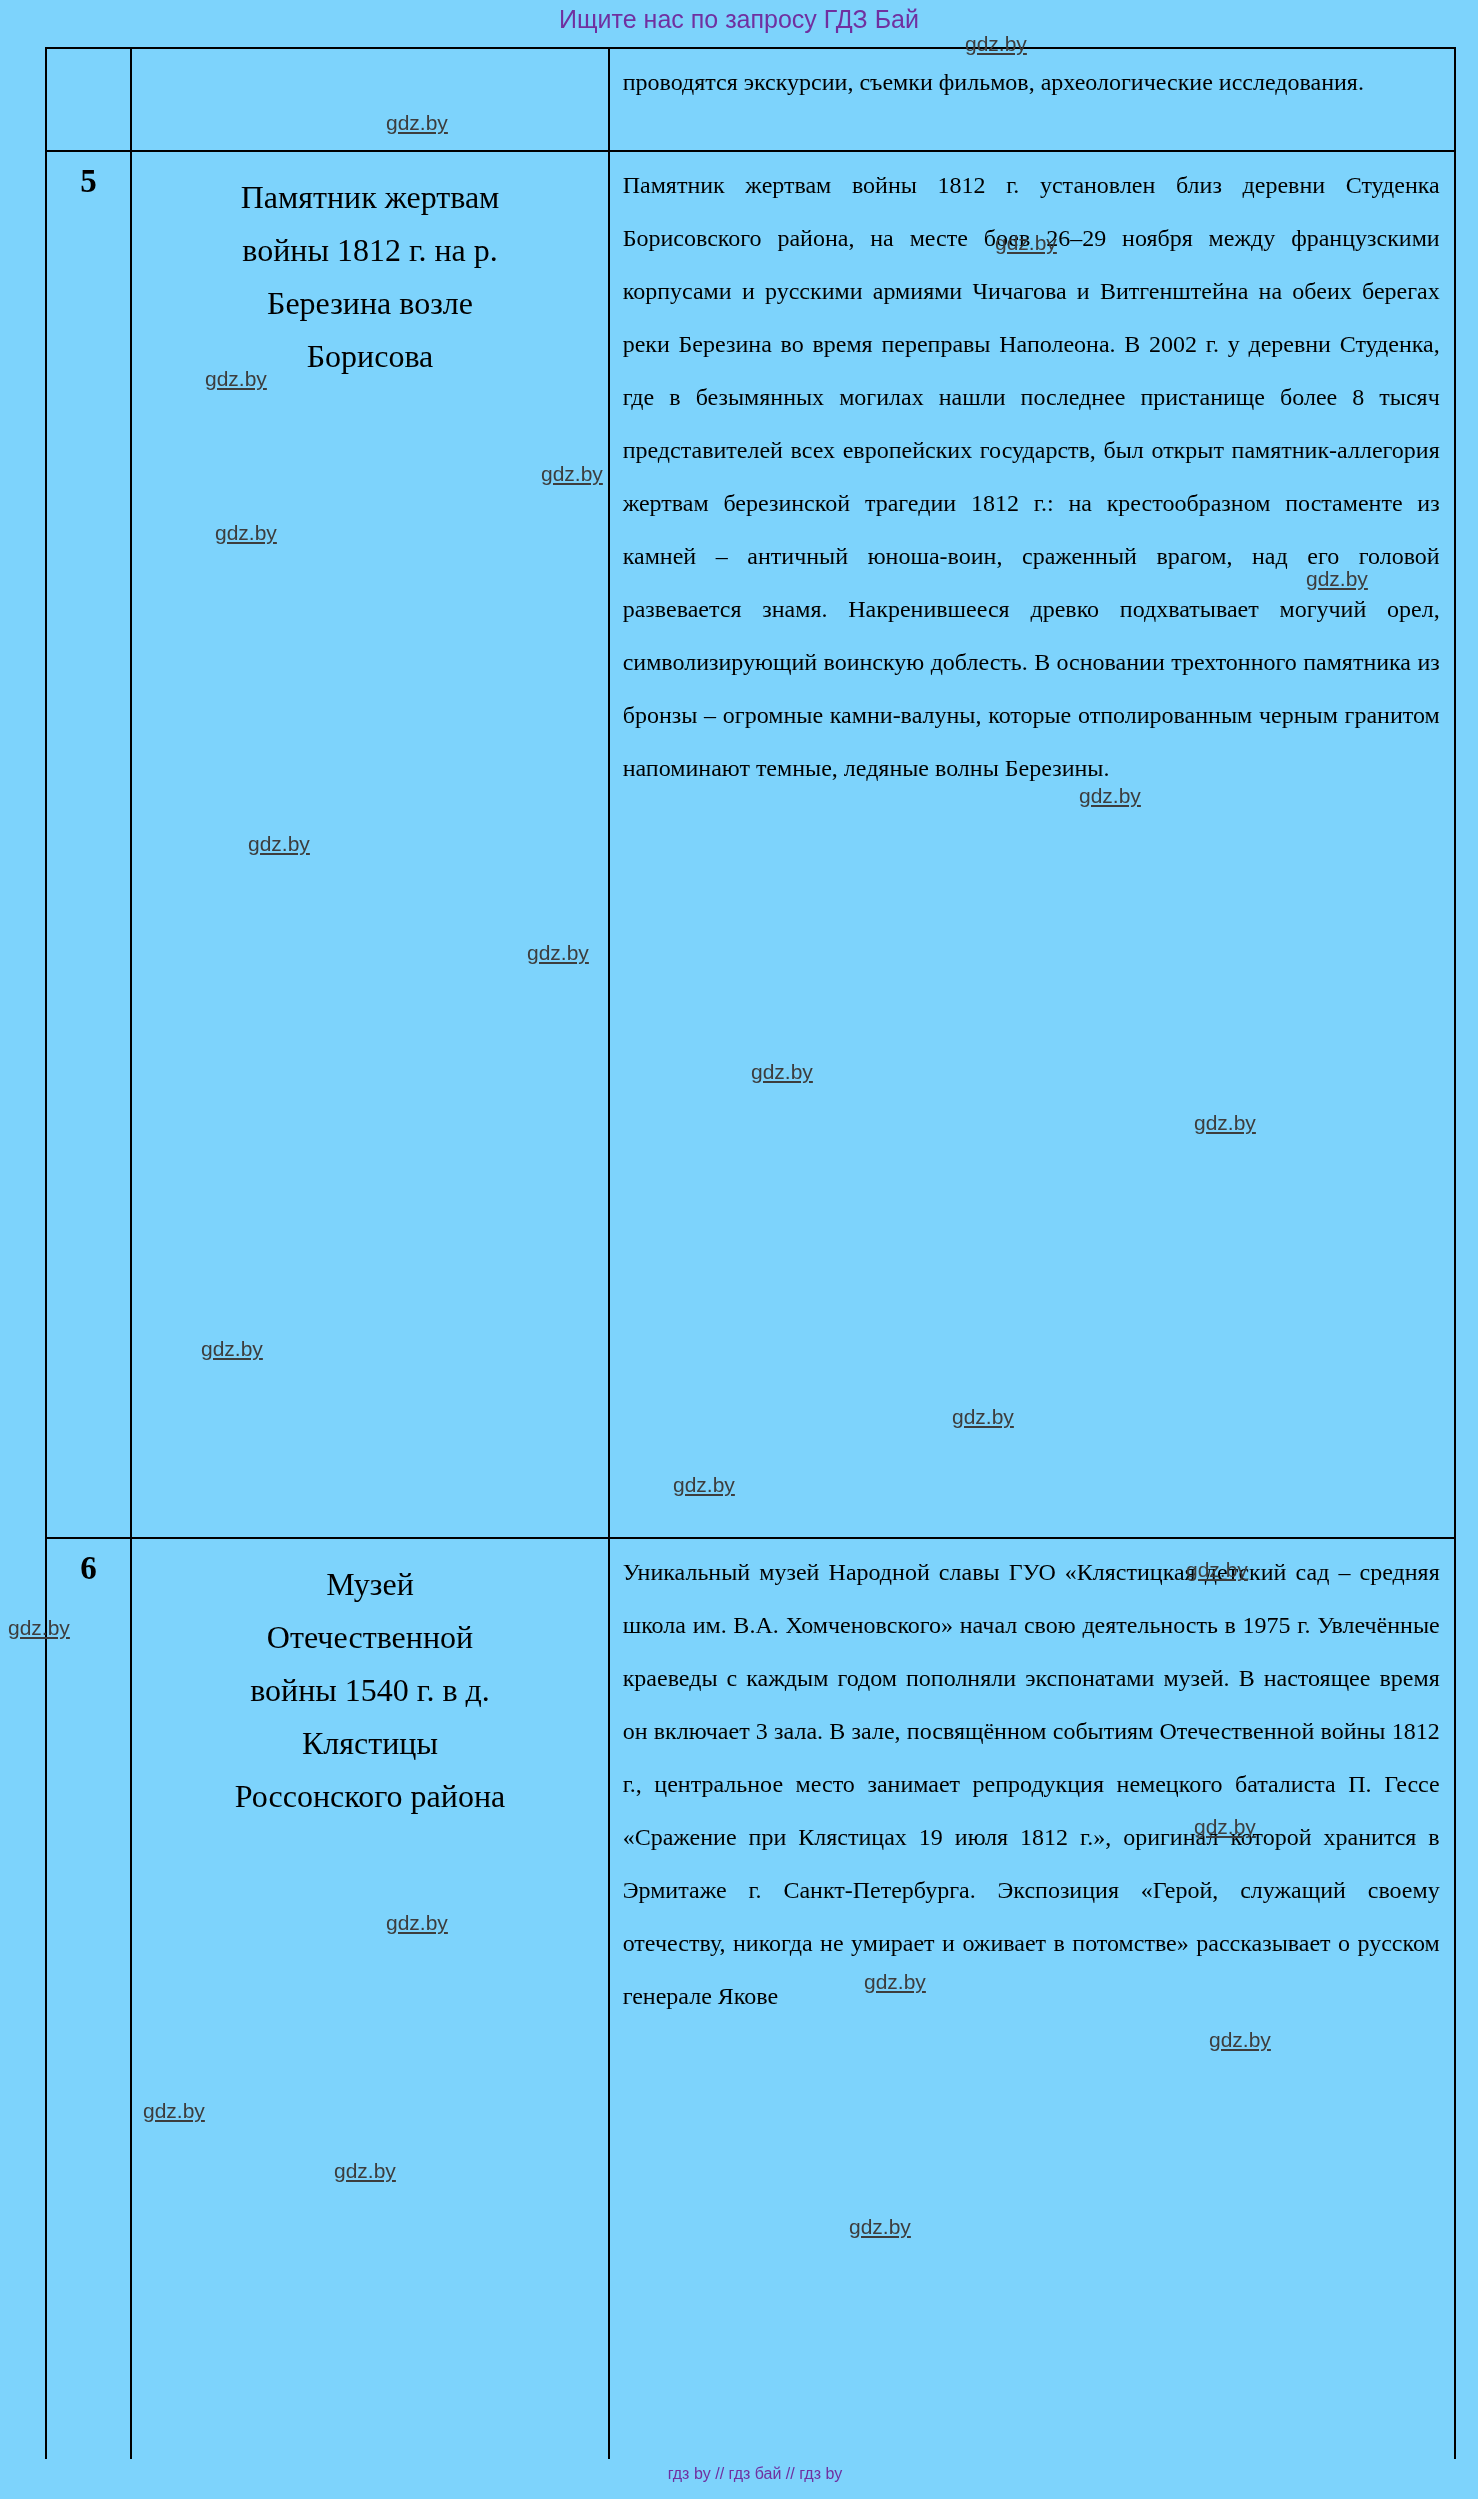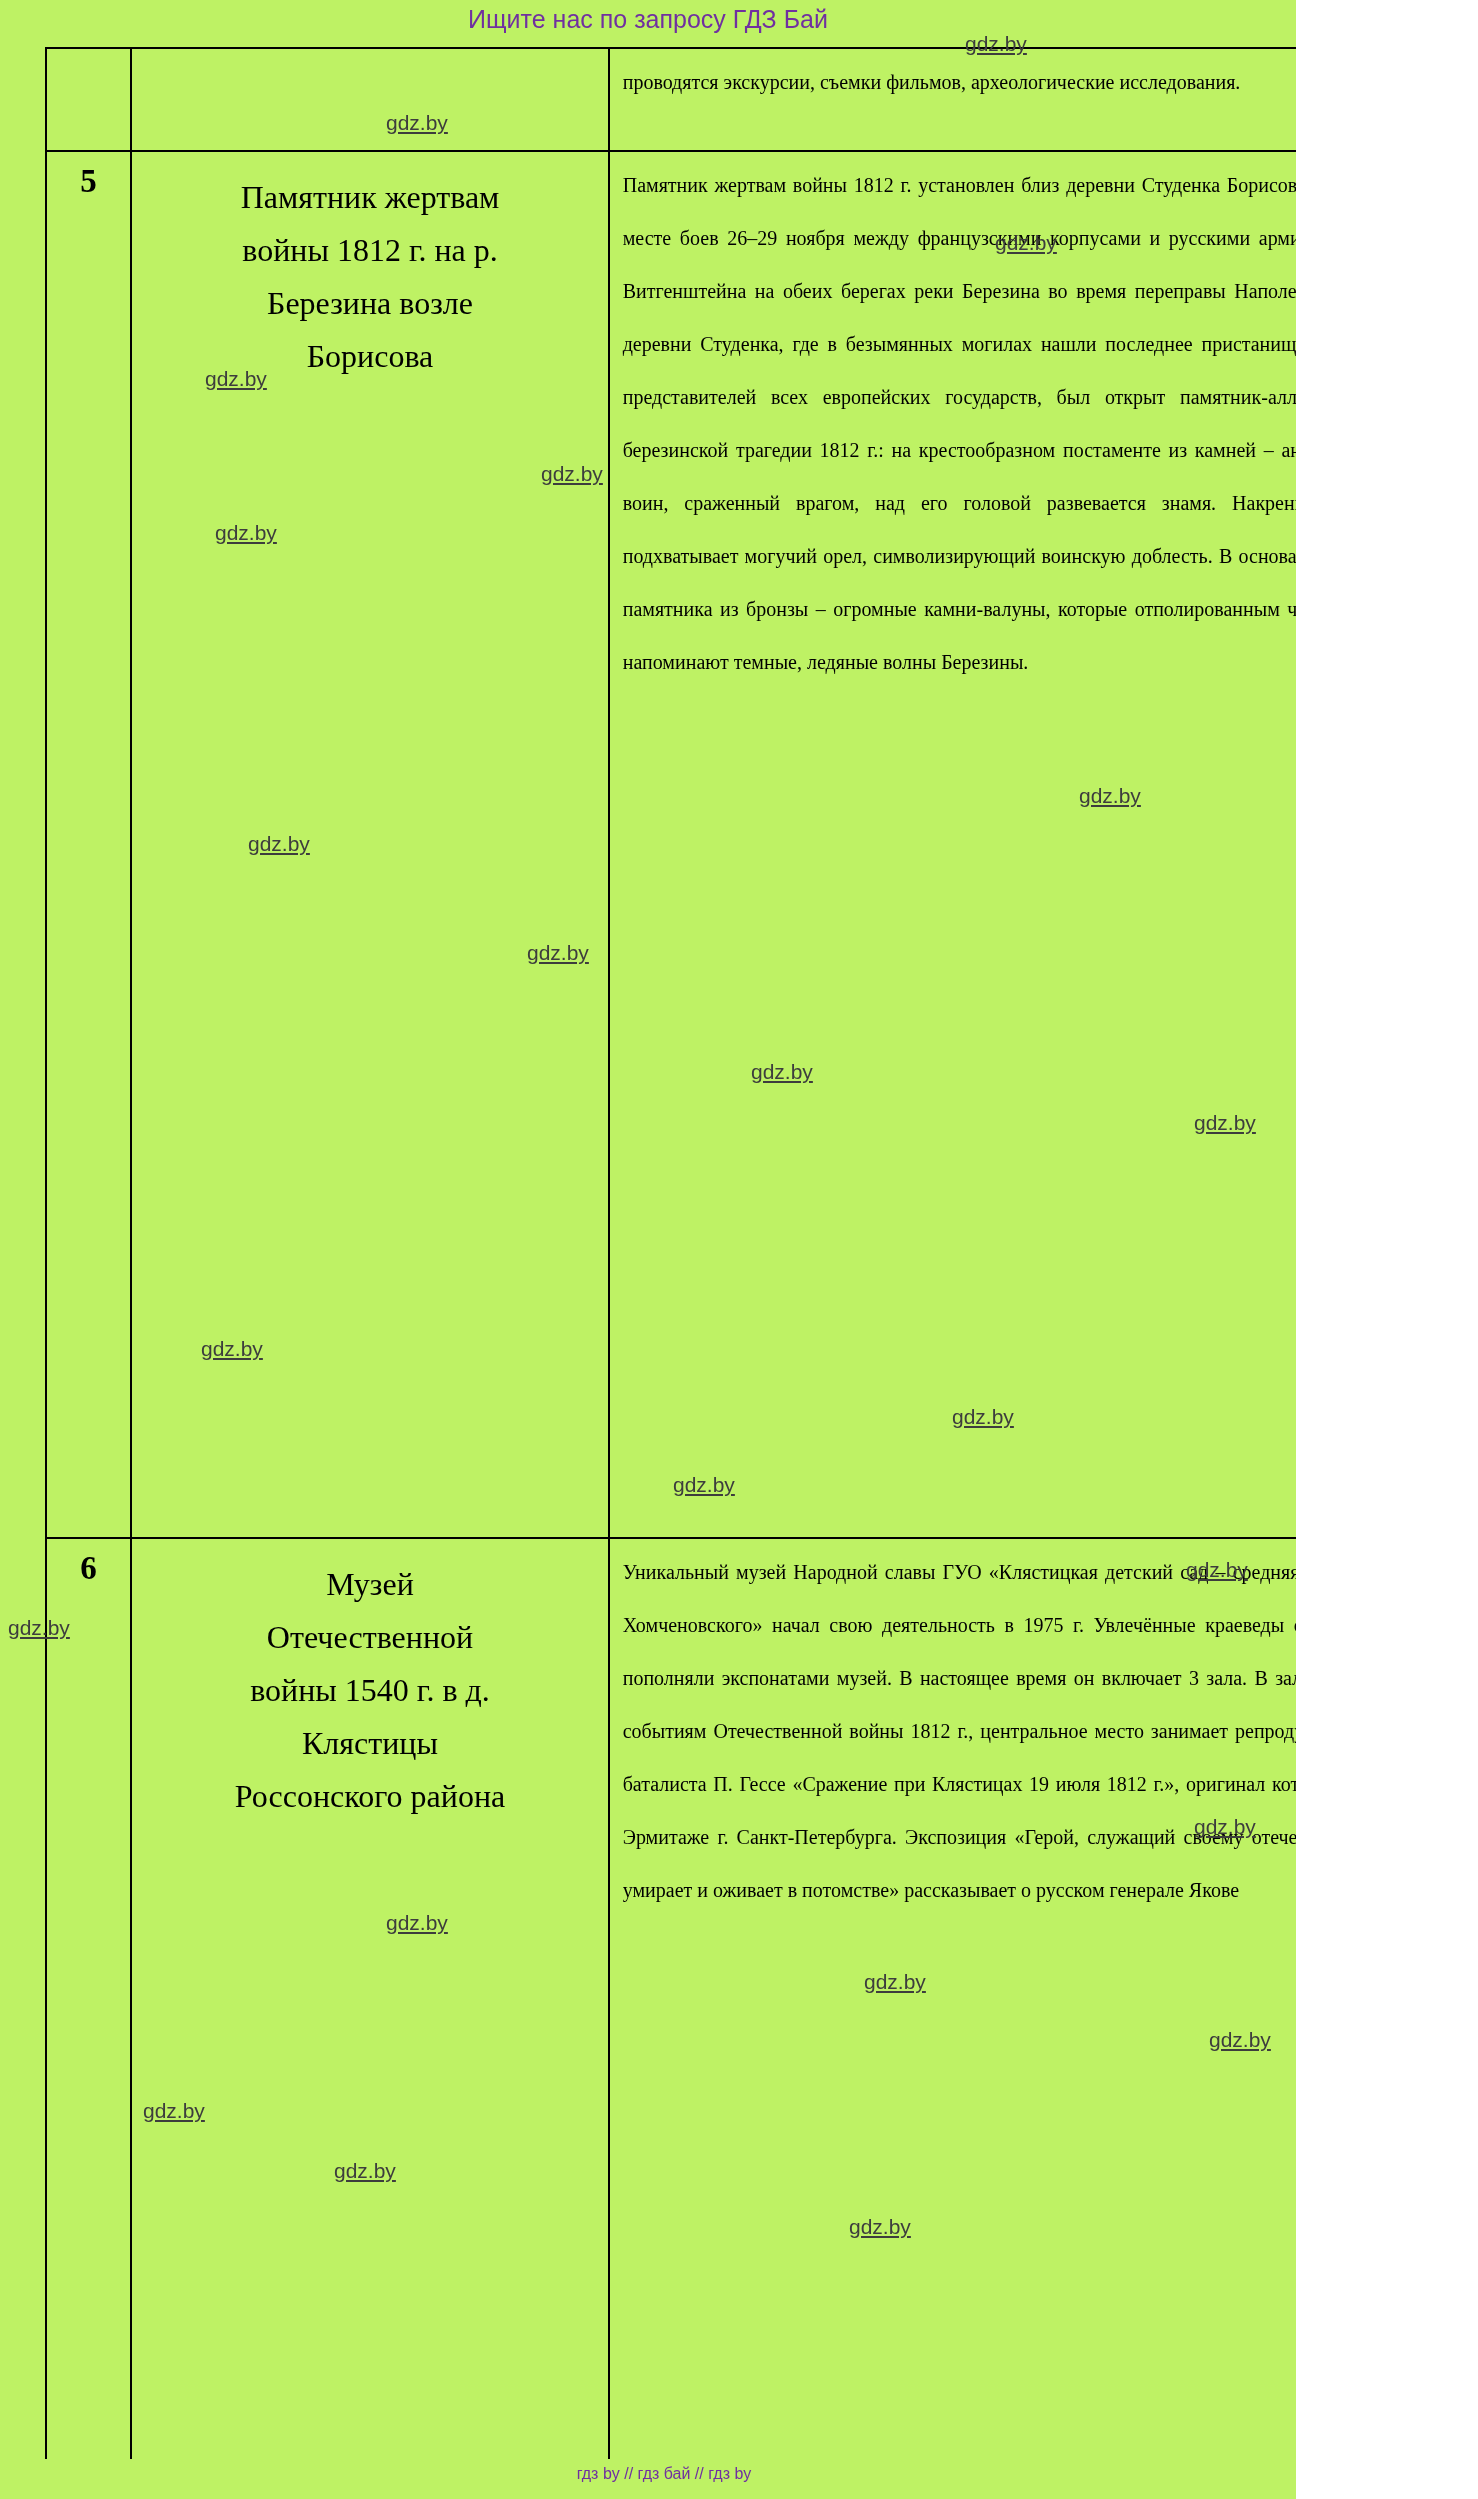--- a/index.html
+++ b/index.html
@@ -1,21 +1,21 @@
 <!DOCTYPE html>
 <html style="font-size:12.7px"><head>
 <meta charset="utf-8">
 <style>
   html, body { margin: 0; padding: 0; background: #ffffff; }
 
   .page {
     position: relative;
-    width: 1296px;
+    width: 1478px;
     height: 2500px;
-    background: #bef264;
+    background: #7dd3fc;
     font-family: "Liberation Serif", serif;
     color: #000000;
     overflow: hidden;
   }
 
   .site-header {
     position: absolute;
     top: 4.8px;
     left: 0;
     width: 100%;
@@ -77,21 +77,21 @@
     border-right: 2.4px solid #000000;
     text-align: center;
     font-size: 32px;
     line-height: 53px;
     padding: 19px 19px;
     white-space: pre-line;
   }
 
   .cell-desc {
     flex: 1;
-    font-size: 20px;
+    font-size: 24px;
     line-height: 53px;
     padding: 7.2px 14.3px 7.2px 12.7px;
     text-align: justify;
   }
 
   .wm {
     position: absolute;
     font-family: "Liberation Sans", sans-serif;
     font-size: 21px;
     color: #3d3d3d;

